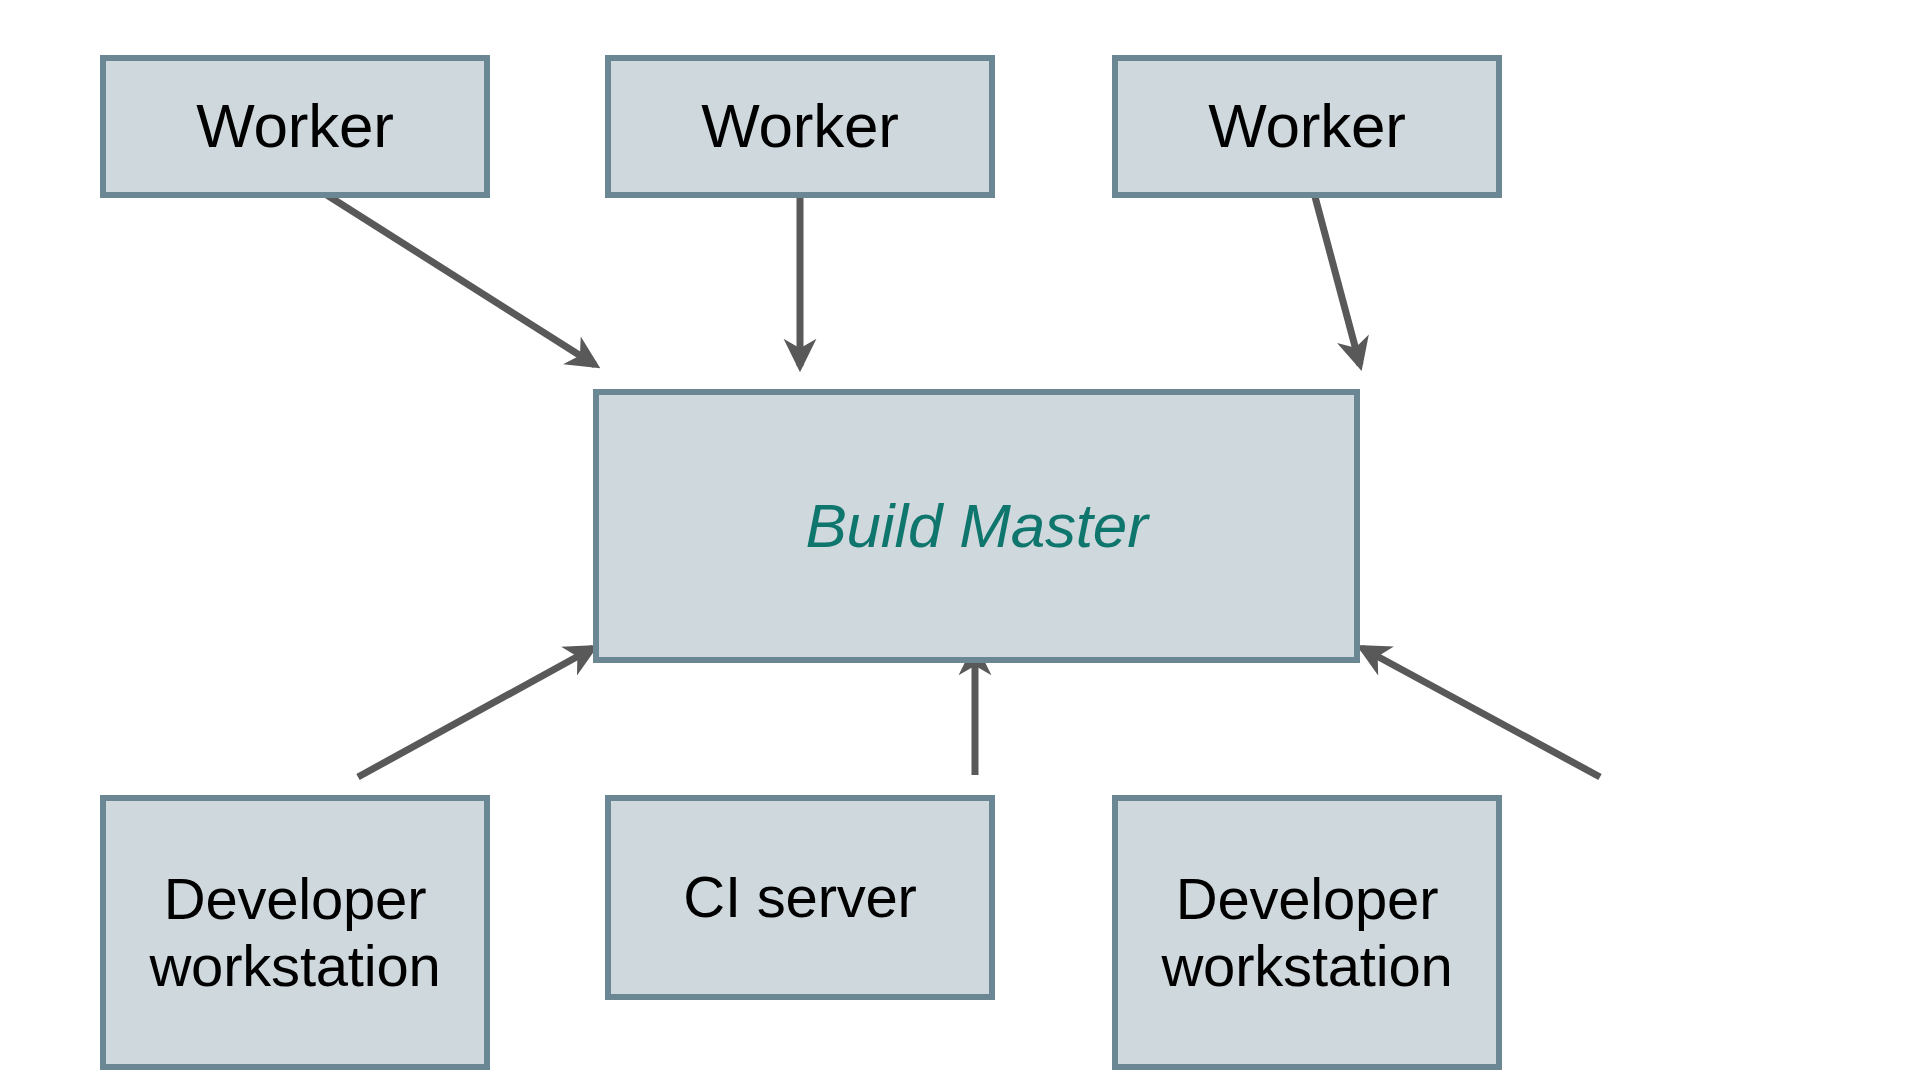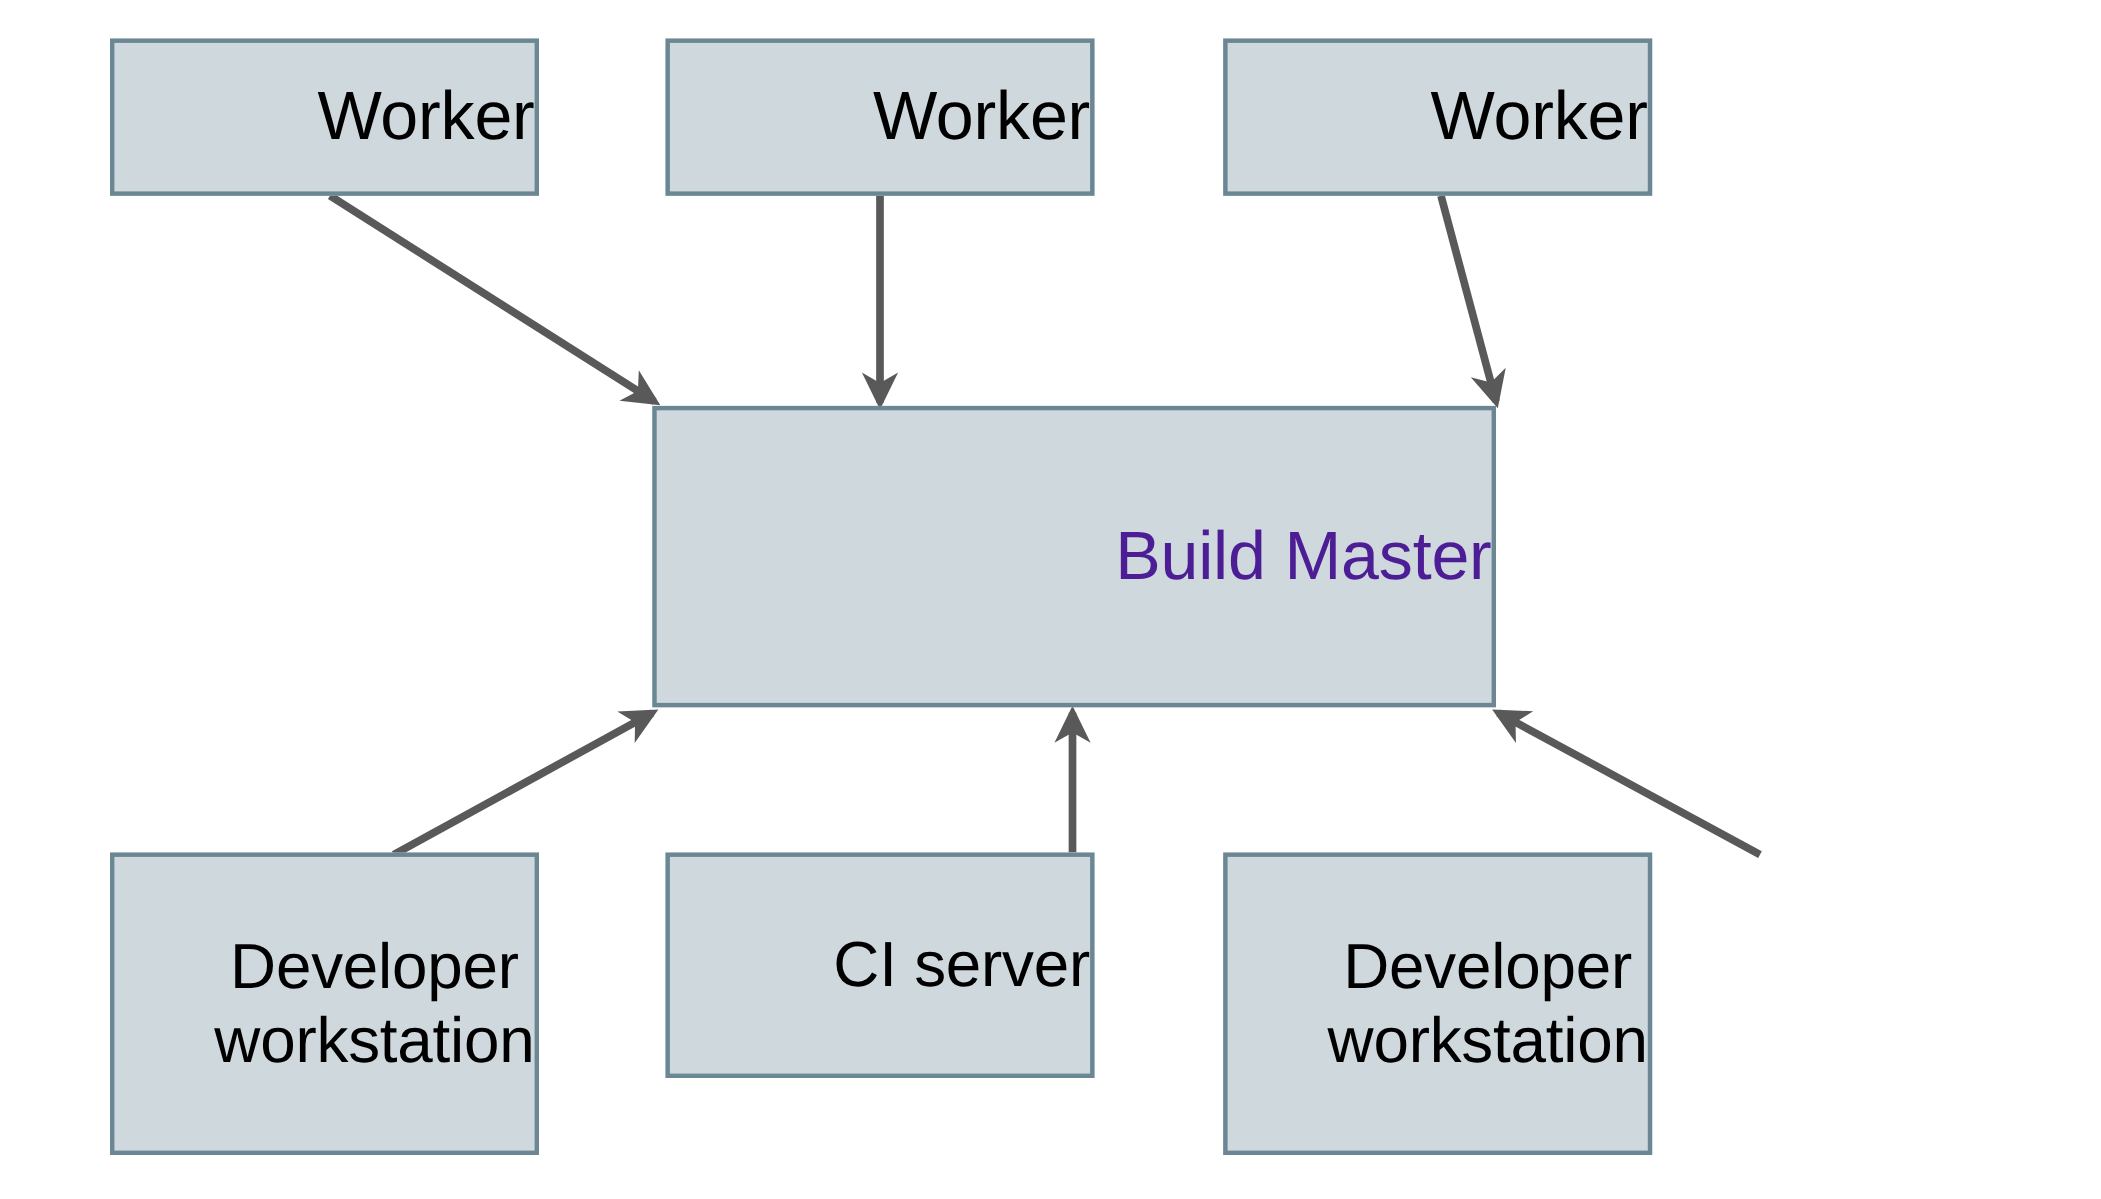--- a/index.html
+++ b/index.html
@@ -24,25 +24,26 @@
     position: absolute;
     top: 0;
     left: 0;
     width: 1910px;
     height: 1090px;
   }
   .node-box {
     position: absolute;
     box-sizing: border-box;
     background: #cfd8dc;
-    border: 4px solid #c2410c;
+    border: 6px solid #c2410c;
     display: flex;
     align-items: center;
-    justify-content: flex-end;
+    justify-content: center;
     text-align: center;
+    margin-top: 20px;
   }
   .node-label {
     font-family: "Liberation Sans", sans-serif;
     color: #000000;
     line-height: 1.14;
     white-space: pre-line;
     letter-spacing: -0.2px;
   }
   .node-label.size-lg { font-size: 62px; }
   .node-label.size-md { font-size: 58px; }
@@ -72,21 +73,21 @@
       <div class="node-box" style="left: 100px; top: 35px; width: 390px; height: 143px; background: rgb(207, 216, 220); border-color: rgb(107, 135, 148);">
         <div class="node-label size-lg" style="color: rgb(0, 0, 0);">Worker</div>
       </div>
       <div class="node-box" style="left: 605px; top: 35px; width: 390px; height: 143px; background: rgb(207, 216, 220); border-color: rgb(107, 135, 148);">
         <div class="node-label size-lg" style="color: rgb(0, 0, 0);">Worker</div>
       </div>
       <div class="node-box" style="left: 1112px; top: 35px; width: 390px; height: 143px; background: rgb(207, 216, 220); border-color: rgb(107, 135, 148);">
         <div class="node-label size-lg" style="color: rgb(0, 0, 0);">Worker</div>
       </div>
       <div class="node-box" style="left: 593px; top: 369px; width: 767px; height: 274px; background: rgb(207, 216, 220); border-color: rgb(107, 135, 148);">
-        <div class="node-label size-lg" style="color: #4c1d95;">Build Master</div>
+        <div class="node-label size-lg" style="color: #0f766e; font-style: italic;">Build Master</div>
       </div>
       <div class="node-box" style="left: 100px; top: 775px; width: 390px; height: 275px; background: rgb(207, 216, 220); border-color: rgb(107, 135, 148);">
         <div class="node-label size-md" style="color: rgb(0, 0, 0);">Developer
 workstation</div>
       </div>
       <div class="node-box" style="left: 605px; top: 775px; width: 390px; height: 205px; background: rgb(207, 216, 220); border-color: rgb(107, 135, 148);">
         <div class="node-label size-md" style="color: rgb(0, 0, 0);">CI server</div>
       </div>
       <div class="node-box" style="left: 1112px; top: 775px; width: 390px; height: 275px; background: rgb(207, 216, 220); border-color: rgb(107, 135, 148);">
         <div class="node-label size-md" style="color: rgb(0, 0, 0);">Developer

